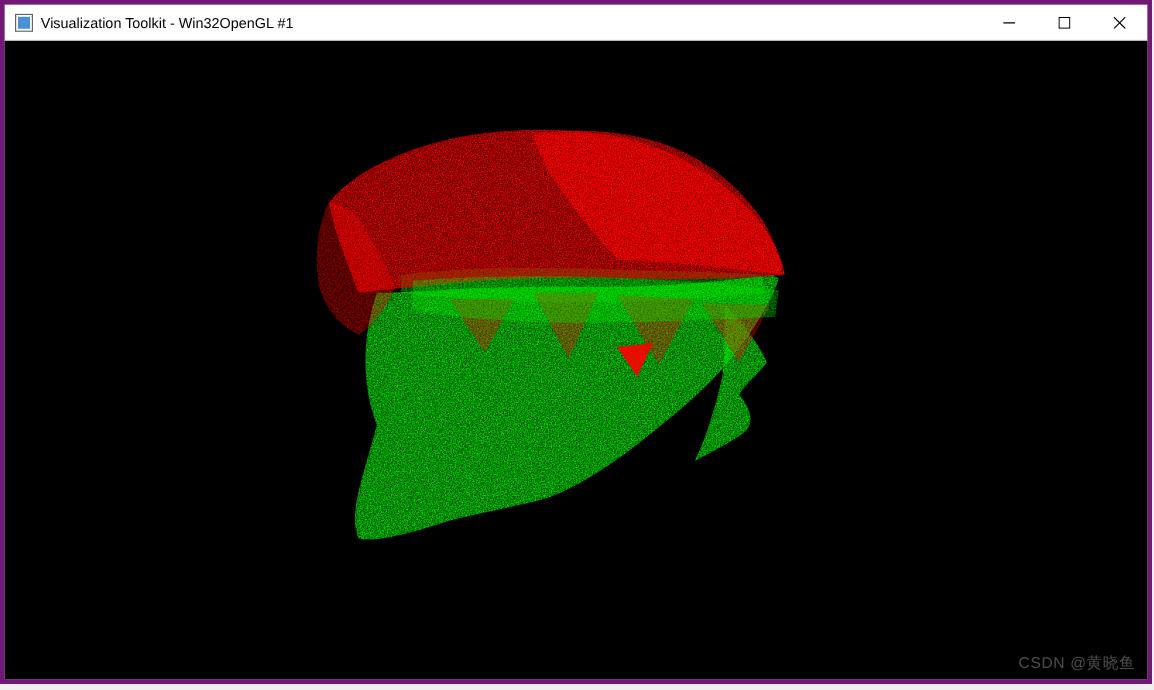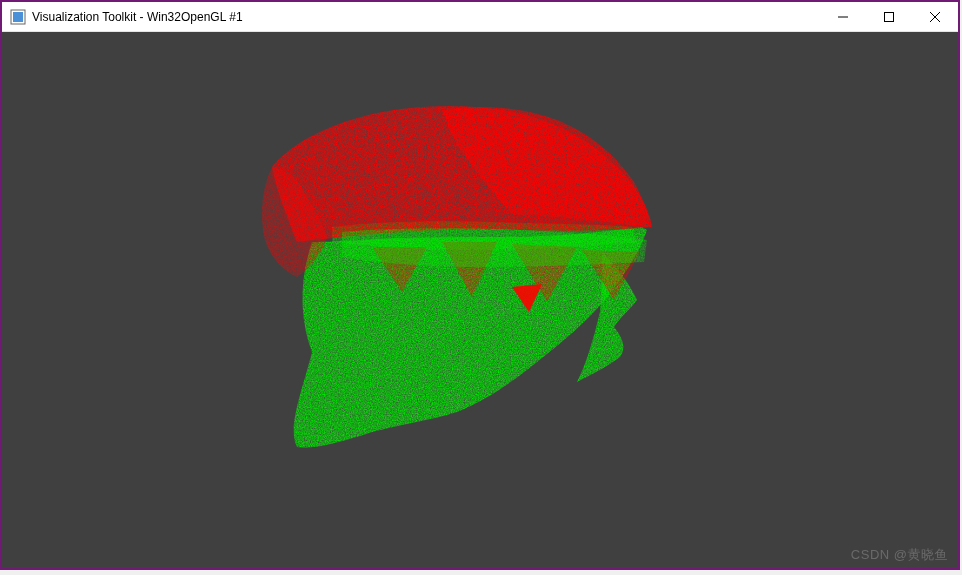--- a/index.html
+++ b/index.html
@@ -12,21 +12,21 @@
       background: #f0f0f0;
       width: 962px;
       height: 575px;
       overflow: hidden;
       position: relative;
     }
     .window {
       width: 960px;
       height: 570px;
       background: #ffffff;
-      border: 2px solid #701a75;
+      border: 4px solid #701a75;
       position: relative;
     }
     .titlebar {
       height: 30px;
       background: #ffffff;
       display: flex;
       align-items: center;
       justify-content: space-between;
       border-bottom: 1px solid #e5e5e5;
     }
@@ -55,21 +55,21 @@
       height: 100%;
       display: flex;
       align-items: center;
       justify-content: center;
       color: #000;
       font-size: 10px;
     }
     .viewport {
       width: 100%;
       height: calc(100% - 30px);
-      background: #404040;
+      background: #000000;
       position: relative;
       overflow: hidden;
     }
     .watermark {
       position: absolute;
       bottom: 4px;
       right: 10px;
       font-size: 13px;
       color: rgba(140,140,140,0.55);
       font-family: "Microsoft YaHei", sans-serif;

